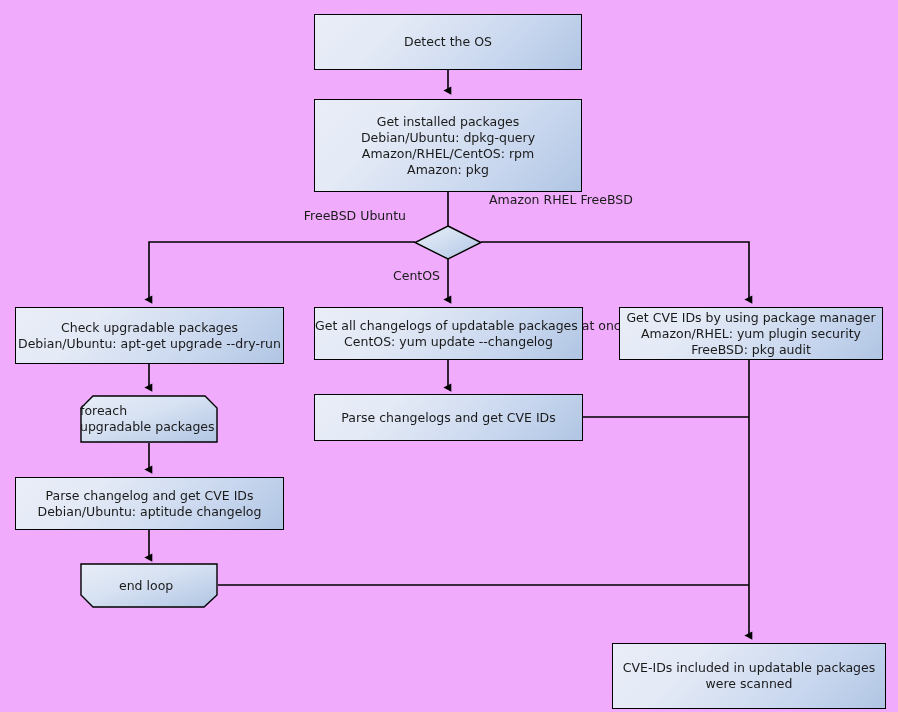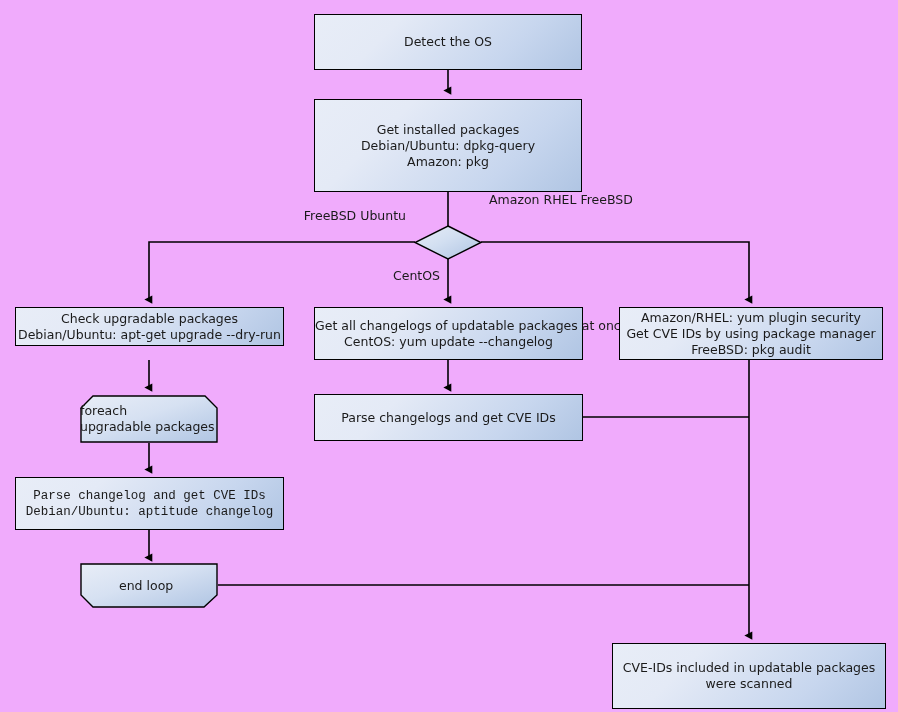--- a/index.html
+++ b/index.html
@@ -133,20 +133,21 @@
   <div class="node" style="left:314px; top:14px; width:268px; height:56px;">
     <span class="txt">
       <span class="line">Detect the OS</span>
     </span>
   </div>
 
   <div class="node" style="left:314px; top:99px; width:268px; height:93px;">
     <span class="txt">
       <span class="line">Get installed packages</span>
       <span class="line">Debian/Ubuntu: dpkg-query</span>
+      <span class="line">Amazon/RHEL/CentOS: rpm</span>
       <span class="line">Amazon: pkg</span>
     </span>
   </div>
 
   <div class="diamond" style="left:414px; top:225px; width:68px; height:35px;">
     <svg width="68" height="35" viewBox="0 0 68 35" xmlns="http://www.w3.org/2000/svg">
       <defs>
         <linearGradient id="dgrad" x1="0" y1="0" x2="1" y2="1">
           <stop offset="0%" stop-color="#e8edf7"></stop>
           <stop offset="45%" stop-color="#d2dff1"></stop>
@@ -165,38 +166,38 @@
   <div class="edge-label center-al" style="left:489px; top:192px; width:90px;">
     <span class="line">Amazon</span>
     <span class="line">RHEL</span>
     <span class="line">FreeBSD</span>
   </div>
 
   <div class="edge-label right-al" style="left:340px; top:268px; width:100px;">
     <span class="line">CentOS</span>
   </div>
 
-  <div class="node" style="left:15px; top:307px; width:269px; height:39px;">
+  <div class="node" style="left:15px; top:307px; width:269px; height:57px;">
     <span class="txt">
       <span class="line">Check upgradable packages</span>
       <span class="line">Debian/Ubuntu: apt-get upgrade --dry-run</span>
     </span>
   </div>
 
   <div class="node" style="left:314px; top:307px; width:269px; height:53px;">
     <span class="txt">
       <span class="line">Get all changelogs of updatable packages at once</span>
       <span class="line">CentOS: yum update --changelog</span>
     </span>
   </div>
 
   <div class="node" style="left:619px; top:307px; width:264px; height:53px;">
     <span class="txt">
+      <span class="line">Get CVE IDs by using package manager</span>
       <span class="line">Amazon/RHEL: yum plugin security</span>
-      <span class="line">Get CVE IDs by using package manager</span>
       <span class="line">FreeBSD: pkg audit</span>
     </span>
   </div>
 
   <div class="node loop-start" style="left:80px; top:395px; width:138px; height:48px;">
     <svg class="shape" width="138" height="48" viewBox="0 0 138 48" xmlns="http://www.w3.org/2000/svg">
       <defs>
         <linearGradient id="lsgrad" x1="0" y1="0" x2="1" y2="1">
           <stop offset="0%" stop-color="#e8edf7"></stop>
           <stop offset="45%" stop-color="#d6e1f2"></stop>
@@ -204,21 +205,21 @@
         </linearGradient>
       </defs>
       <polygon points="13,1 125,1 137,13 137,47 1,47 1,13" fill="url(#lsgrad)" stroke="#000000" stroke-width="1.4"></polygon>
     </svg>
     <span class="label">
       <span class="line">foreach</span>
       <span class="line">upgradable  packages</span>
     </span>
   </div>
 
-  <div class="node" style="left:15px; top:477px; width:269px; height:53px;font-family:Liberation Mono, monospace;">
+  <div class="node" style="left:15px; top:477px; width:269px; height:53px;">
     <span class="txt">
       <span class="line">Parse changelog and get  CVE IDs</span>
       <span class="line">Debian/Ubuntu: aptitude changelog</span>
     </span>
   </div>
 
   <div class="node" style="left:314px; top:394px; width:269px; height:47px;">
     <span class="txt">
       <span class="line">Parse changelogs and get CVE IDs</span>
     </span>

